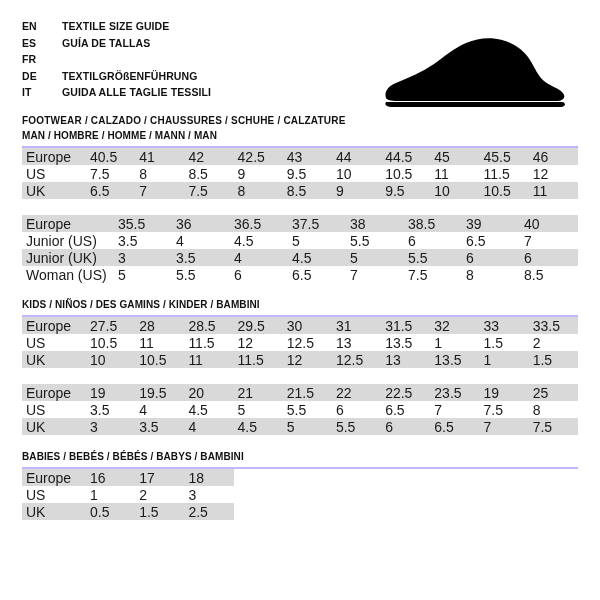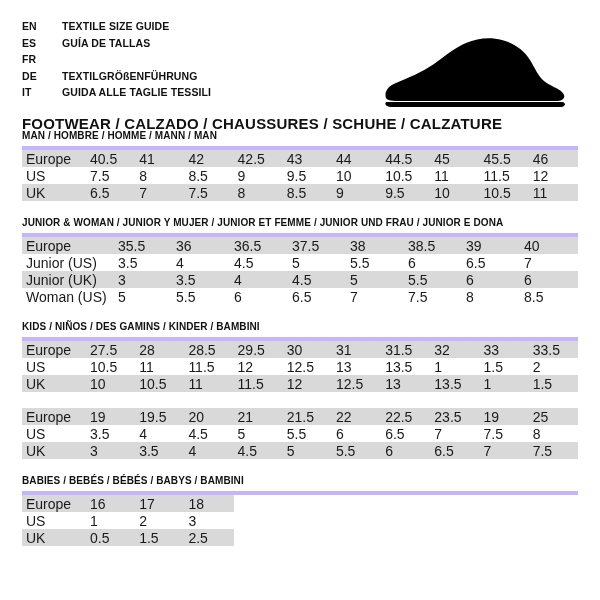--- a/index.html
+++ b/index.html
@@ -50,35 +50,35 @@
   .shoe-wrap {
     position: absolute;
     right: 10px;
     top: 18px;
     width: 190px;
     height: 72px;
   }
 
   .footwear-line {
     margin-top: 14px;
-    font-size: 15px;
+    font-size: 10px;
     font-weight: bold;
     letter-spacing: 0.2px;
   }
 
   
   .section {
     margin-top: 16px;
   }
   .section-title {
     font-size: 10px;
     font-weight: bold;
     letter-spacing: 0.1px;
     padding-bottom: 5px;
-    border-bottom: 4px solid #c4b5fd;
+    border-bottom: 2px solid #c4b5fd;
     margin-bottom: 0;
   }
   table.size-table {
     border-collapse: collapse;
     width: 100%;
     table-layout: fixed;
     font-size: 14px;
   }
   table.size-table td {
     height: 17px;
@@ -190,21 +190,20 @@
           <td>9.5</td>
           <td>10</td>
           <td>10.5</td>
           <td>11</td>
         </tr>
       </tbody>
     </table>
   </div>
 
   <div class="section">
-    <div class="section-title">JUNIOR &amp; WOMAN / JUNIOR Y MUJER / JUNIOR ET FEMME / JUNIOR UND FRAU / JUNIOR E DONA</div>
     <table class="size-table t-jw">
       <tbody>
         <tr class="shaded">
           <td class="label">Europe</td>
           <td>35.5</td>
           <td>36</td>
           <td>36.5</td>
           <td>37.5</td>
           <td>38</td>
           <td>38.5</td>

